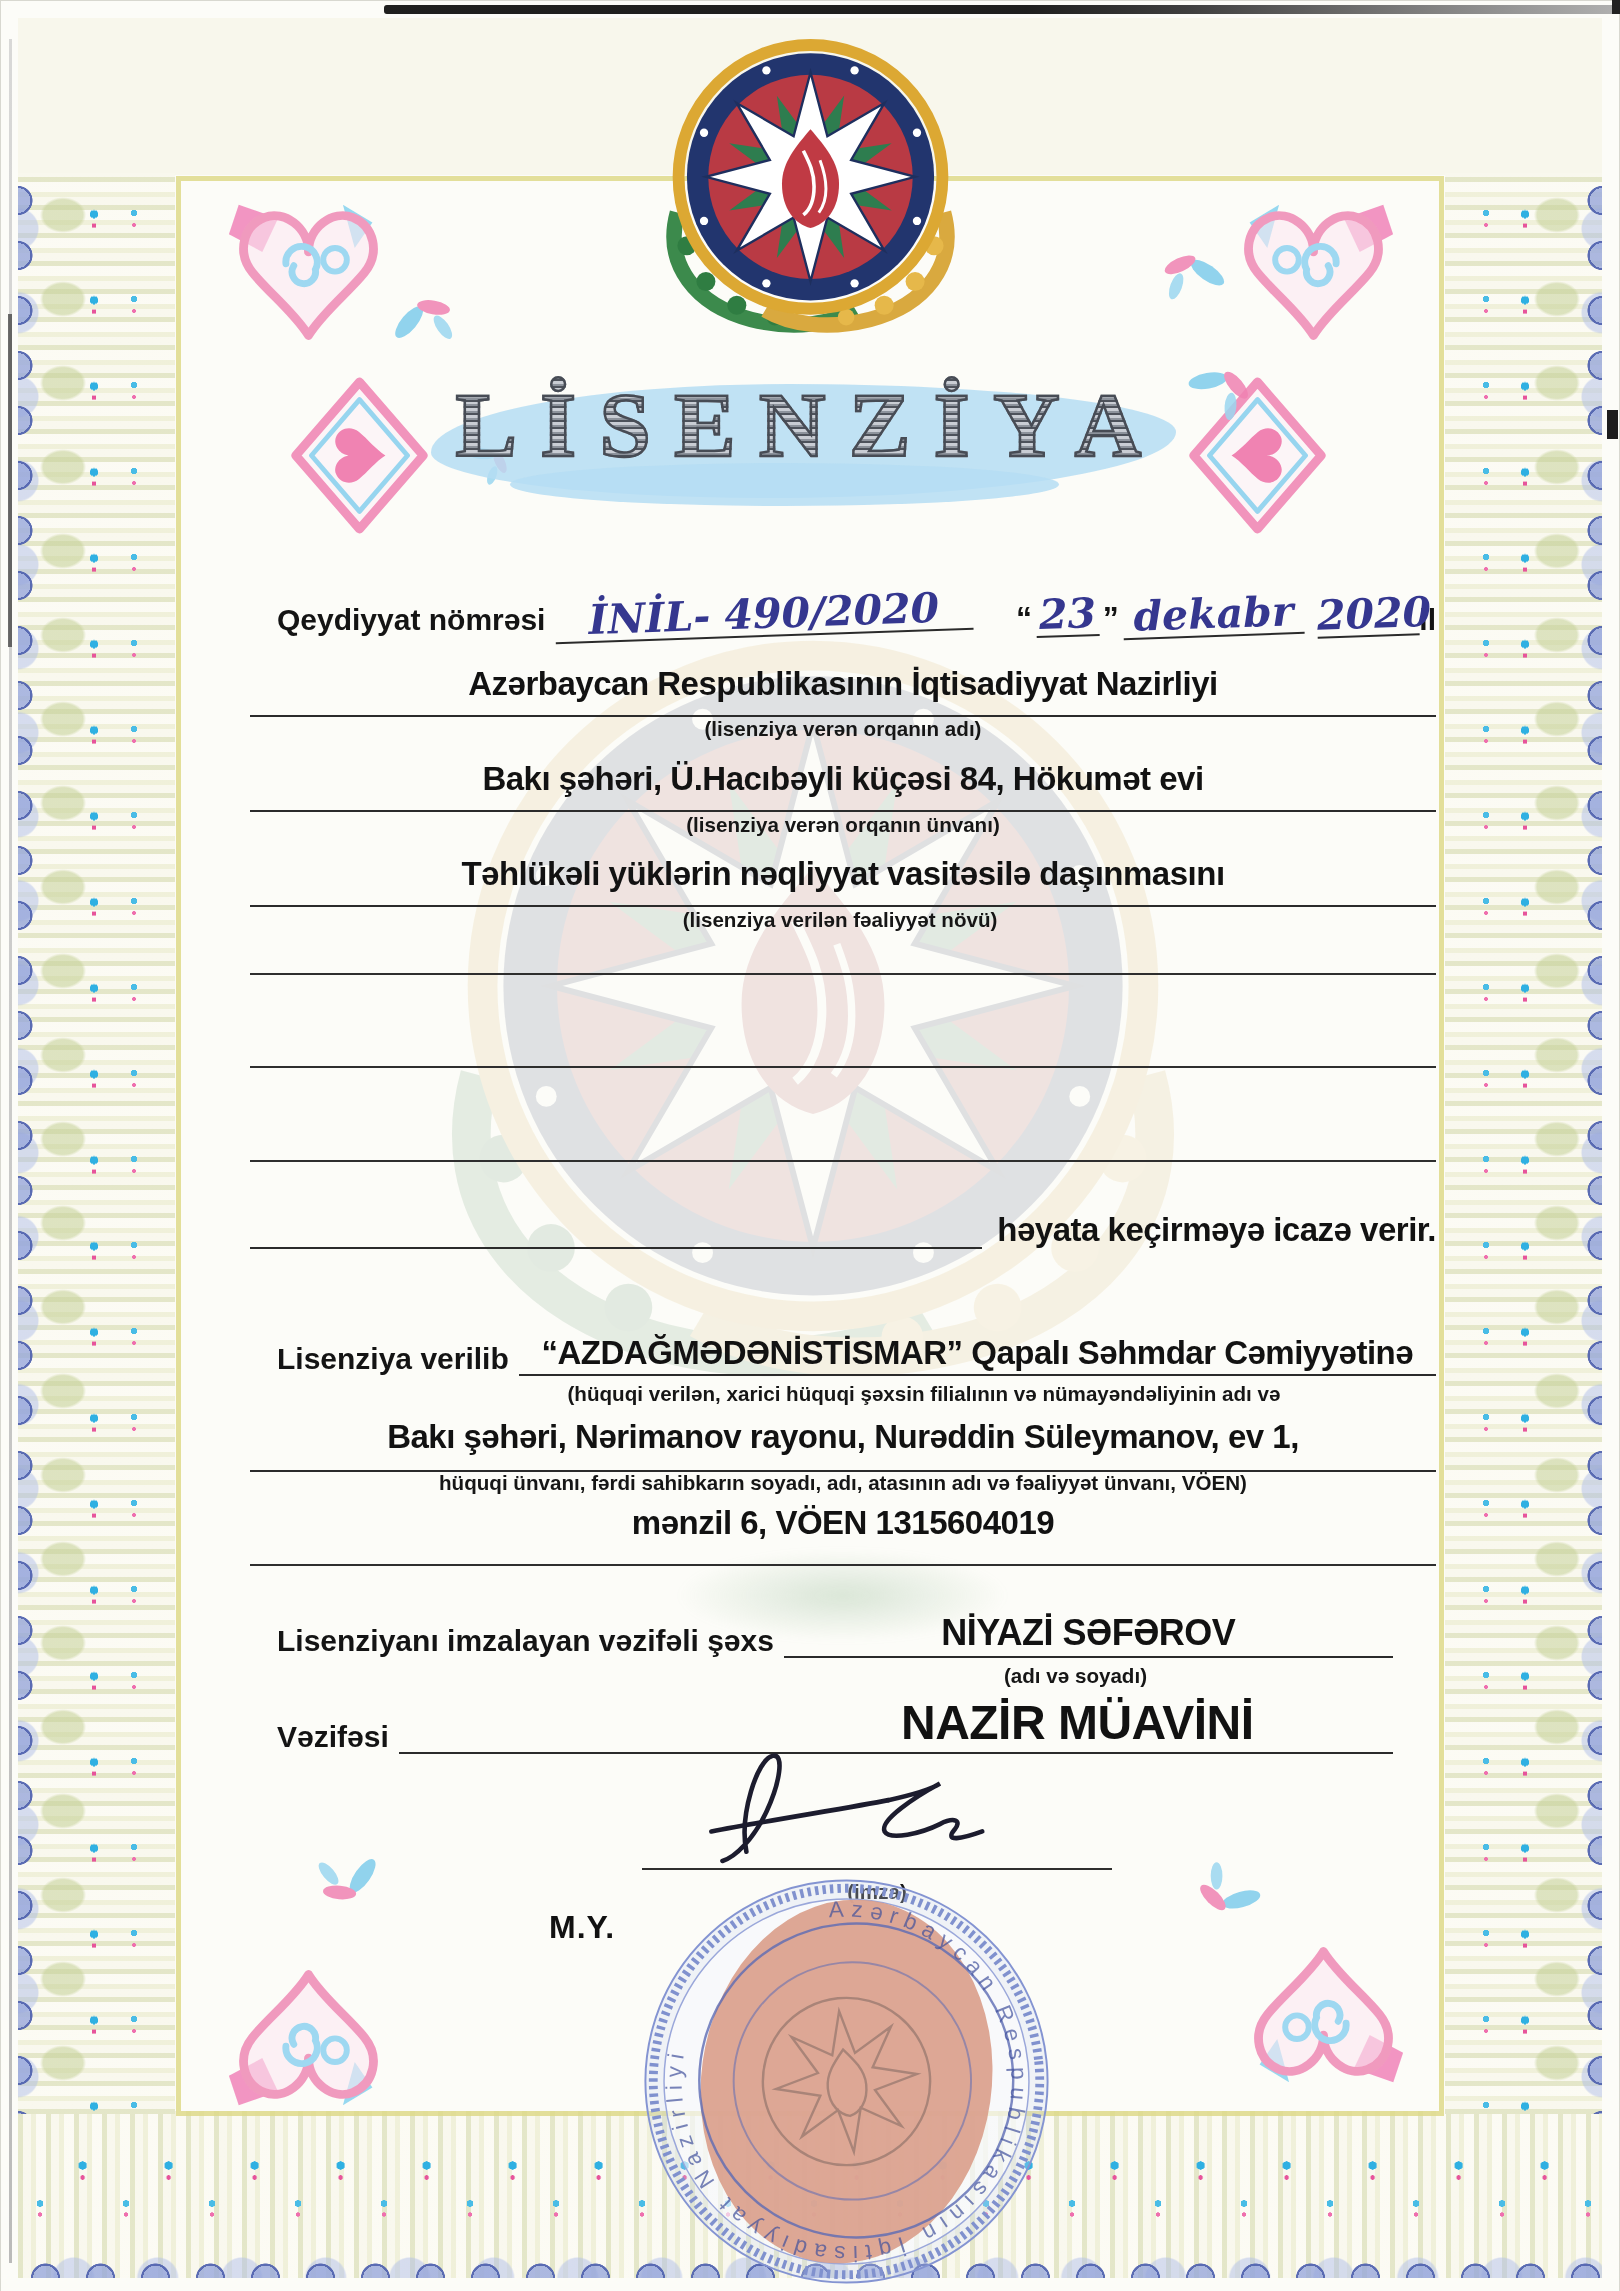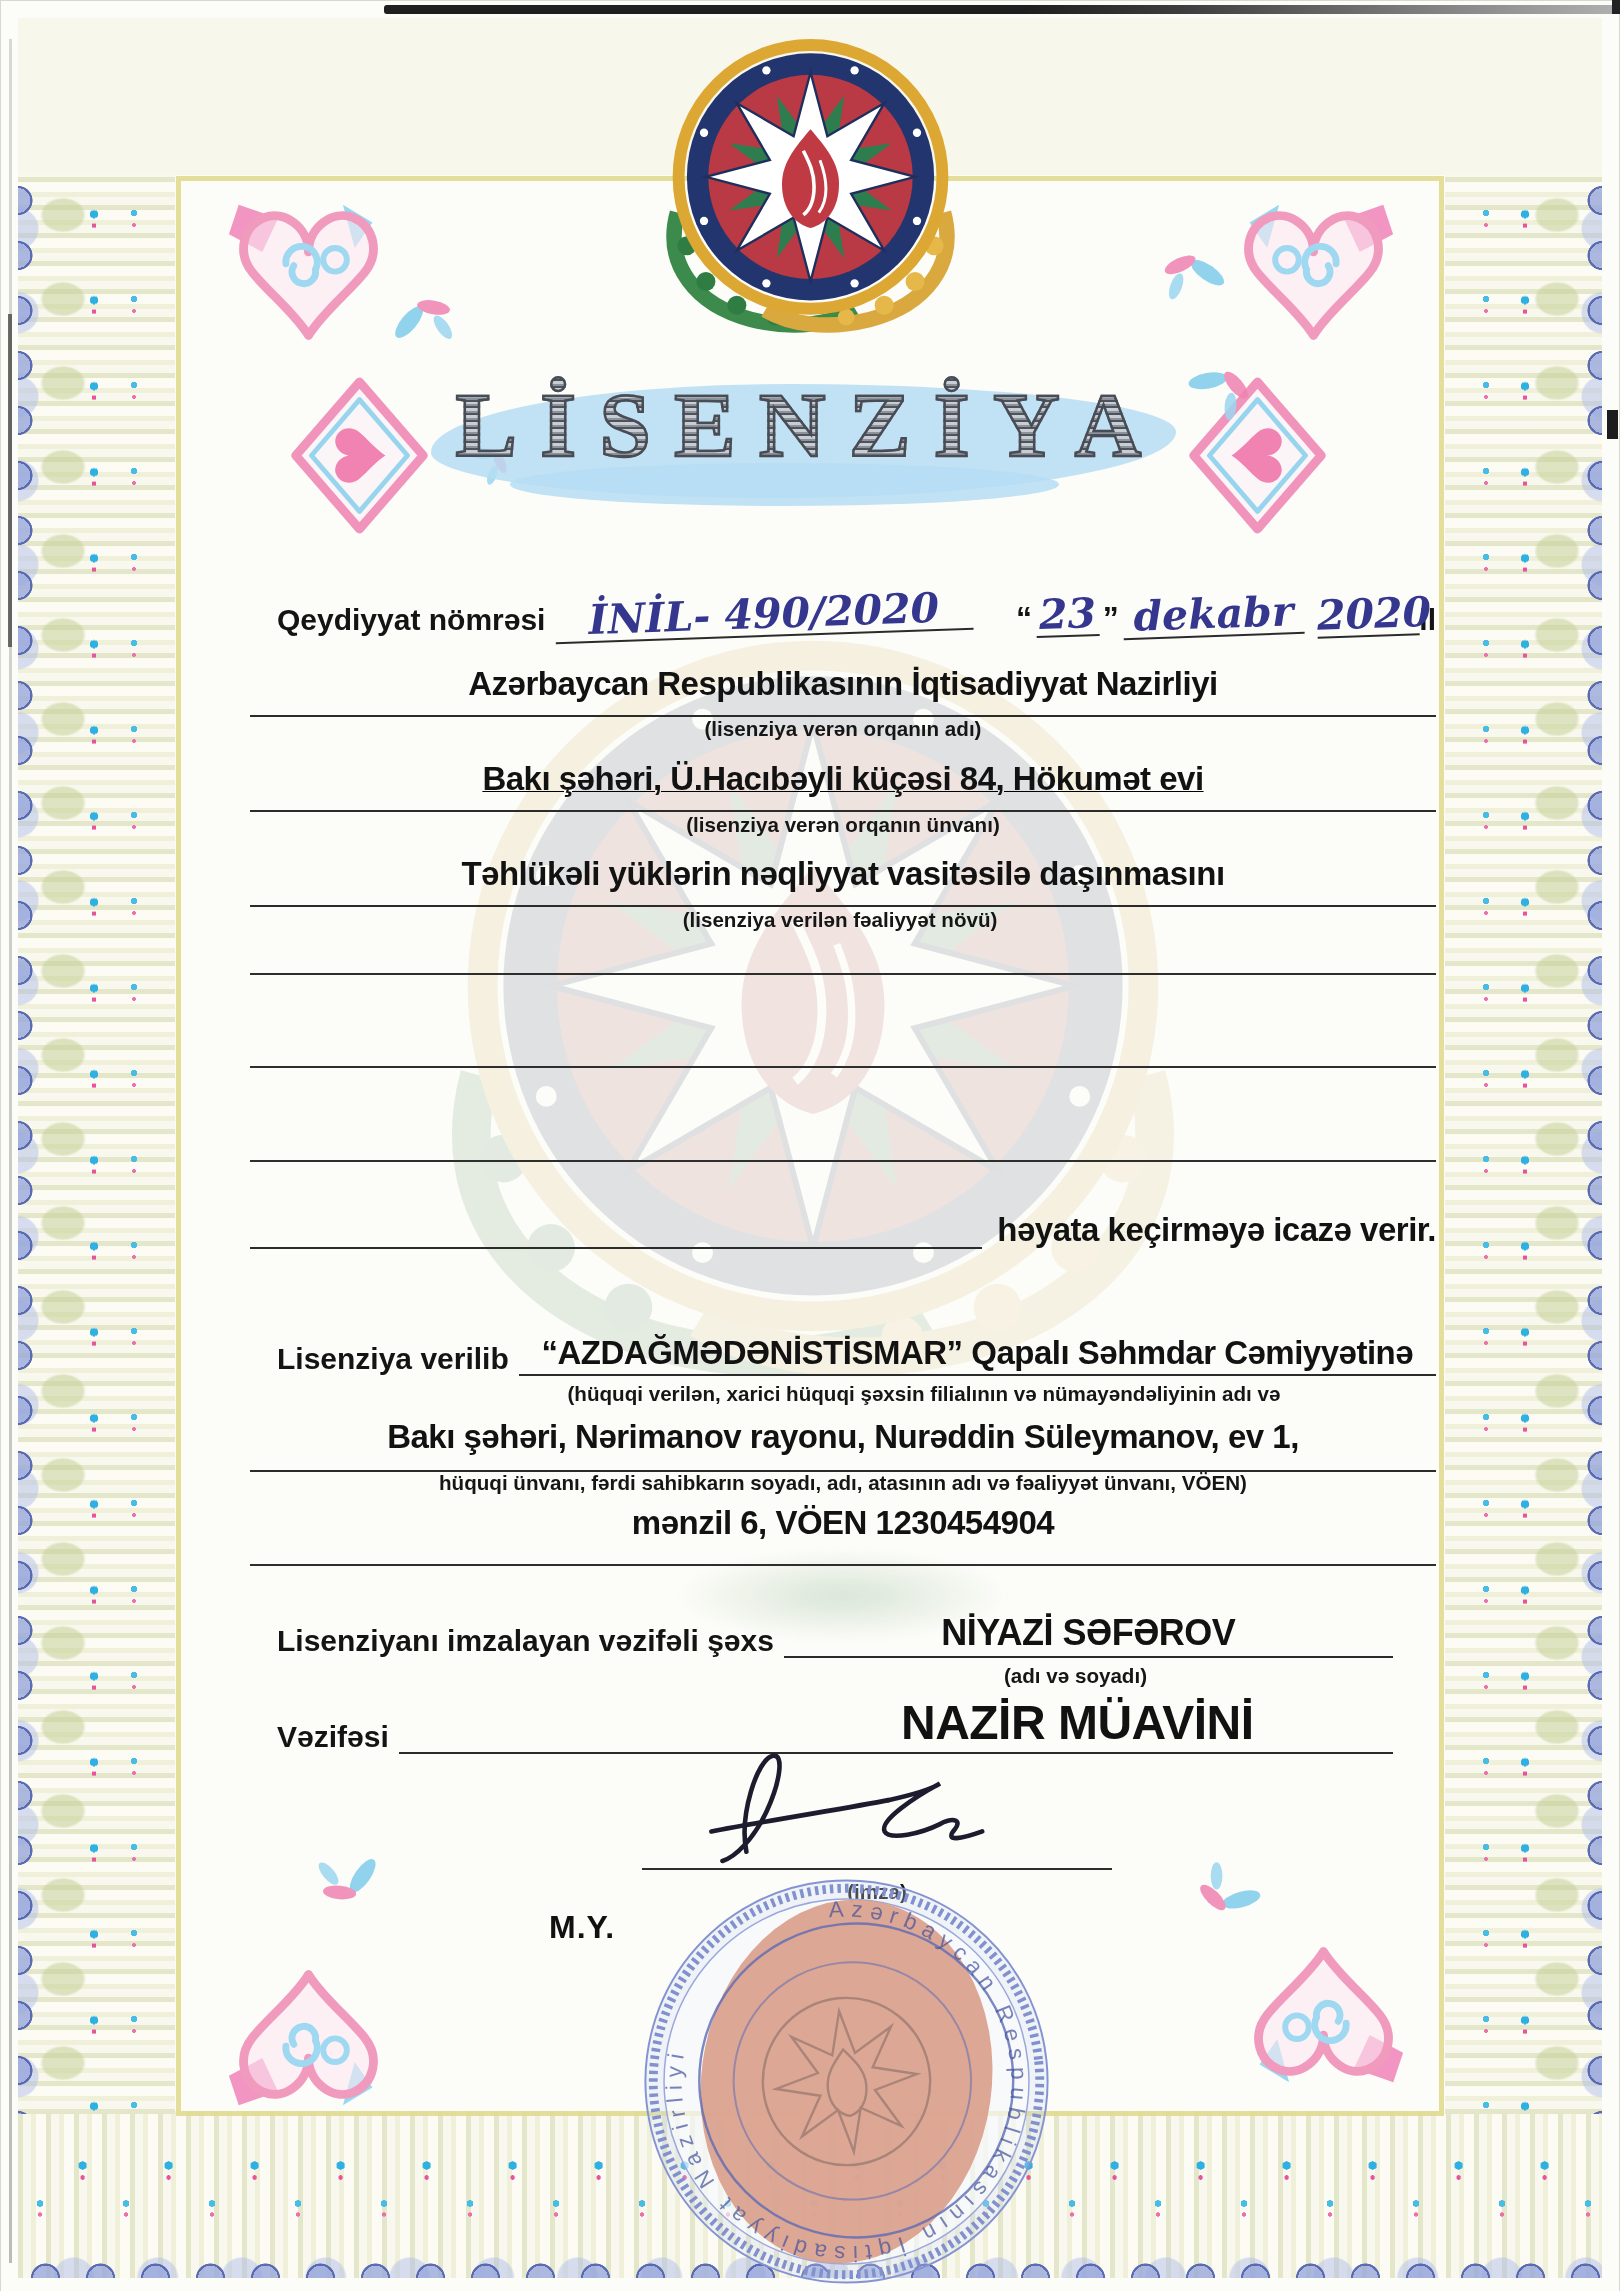--- a/index.html
+++ b/index.html
@@ -216,21 +216,21 @@
     <span class="lbl">il</span>
   </div>
 
   
   <div class="center-row" style="top:665px;height:47px;">
     <span class="val">Azərbaycan Respublikasının İqtisadiyyat Nazirliyi</span>
   </div>
   <div class="cap" style="left:250px;right:184px;top:717px;text-align:center;">(lisenziya verən orqanın adı)</div>
 
   
-  <div class="center-row" style="top:760px;height:47px;text-decoration:underline;">
+  <div class="center-row" style="top:760px;height:47px;">
     <span class="val">Bakı şəhəri, Ü.Hacıbəyli küçəsi 84, Hökumət evi</span>
   </div>
   <div class="cap" style="left:250px;right:184px;top:813px;">(lisenziya verən orqanın ünvanı)</div>
 
   
   <div class="center-row" style="top:855px;height:47px;">
     <span class="val">Təhlükəli yüklərin nəqliyyat vasitəsilə daşınmasını</span>
   </div>
   <div class="cap" style="left:244px;right:184px;top:908px;">(lisenziya verilən fəaliyyət növü)</div>
 
@@ -251,21 +251,21 @@
     <span class="val" style="margin-left:15.7px;">həyata keçirməyə icazə verir.</span>
   </div>
   <div class="cap" style="left:412px;right:184px;top:1382px;">(hüquqi verilən, xarici hüquqi şəxsin filialının və nümayəndəliyinin adı və</div>
 
   
   <div class="center-row" style="top:1418px;height:49px;">
     <span class="val">Bakı şəhəri, Nərimanov rayonu, Nurəddin Süleymanov, ev 1,</span>
   </div>
   <div class="cap" style="left:250px;right:184px;top:1471px;">hüquqi ünvanı, fərdi sahibkarın soyadı, adı, atasının adı və fəaliyyət ünvanı, VÖEN)</div>
   <div class="abs" style="left:250px;right:184px;top:1504px;text-align:center;z-index:4;">
-    <span class="val">mənzil 6, VÖEN 1230454904</span>
+    <span class="val">mənzil 6, VÖEN 1315604019</span>
   </div>
   <div class="hr" style="left:250px;right:184px;top:1564px;"></div>
 
   
   <div class="row" style="left:277px;right:227px;top:1607px;height:51px;">
     <span class="lbl">Lisenziyanı imzalayan vəzifəli şəxs</span>
     <span class="uline val flex1" style="margin-left:9.8px;font-size:36px;">NİYAZİ SƏFƏROV</span>
   </div>
   <div class="cap" style="left:774px;right:243px;top:1664px;">(adı və soyadı)</div>
 

